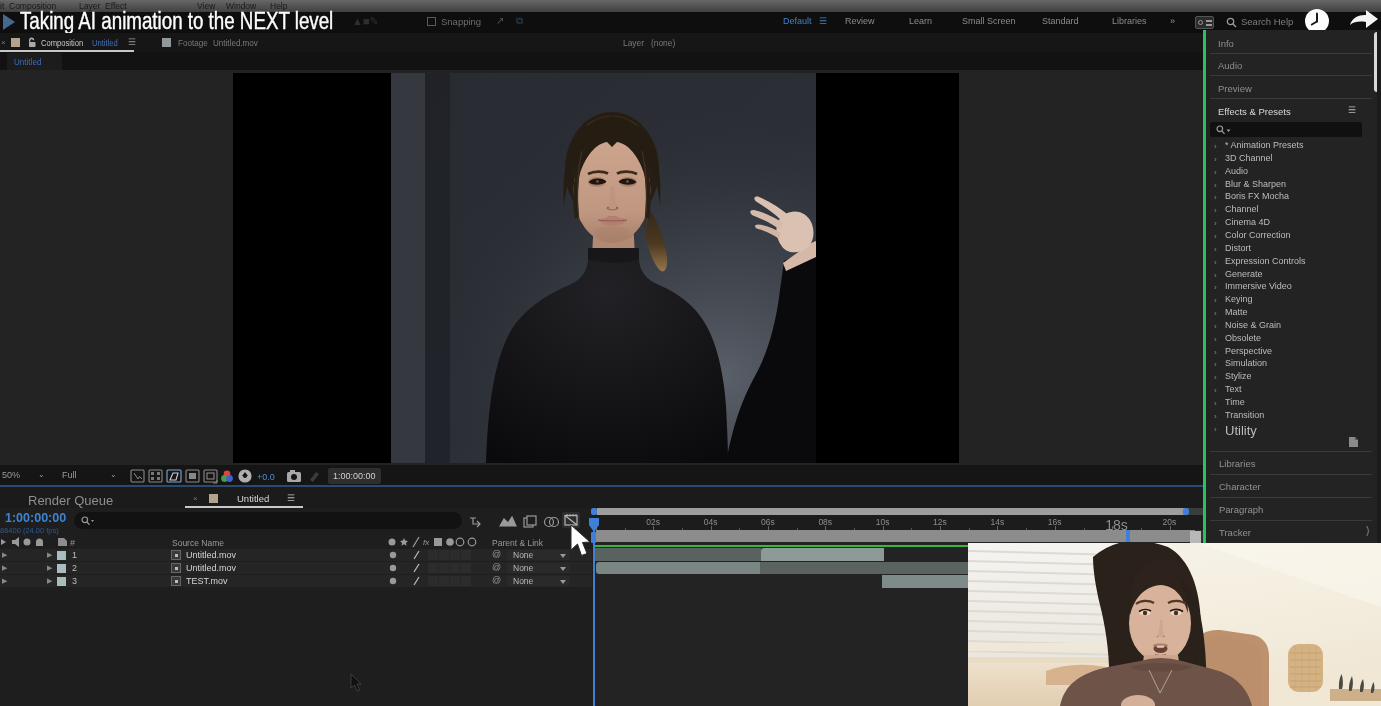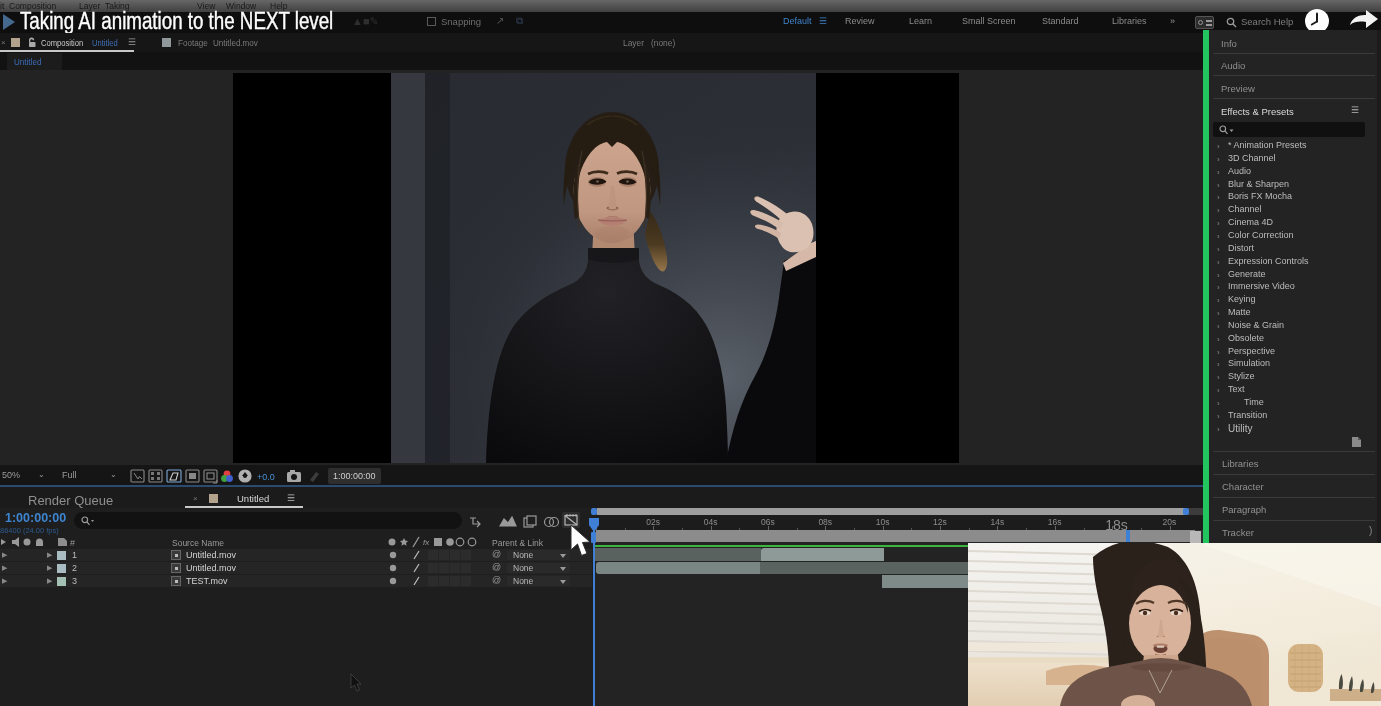--- a/index.html
+++ b/index.html
@@ -10,21 +10,21 @@
   .txt { position:absolute; white-space:nowrap; }
 </style>
 </head>
 <body>
 <div id="page">
 
   <div class="abs" id="menubar" style="left:0;top:0;width:1381px;height:12px;background:linear-gradient(#676767,#404040);">
     <span class="txt" style="left:0px;top:1px;font-size:8.5px;color:#191919;">it</span>
     <span class="txt" style="left:9px;top:1px;font-size:8.5px;color:#191919;">Composition</span>
     <span class="txt" style="left:79px;top:1px;font-size:8.5px;color:#191919;">Layer</span>
-    <span class="txt" style="left:105px;top:1px;font-size:8.5px;color:#191919;">Taking</span>
+    <span class="txt" style="left:105px;top:1px;font-size:8.5px;color:#191919;">Effect</span>
     <span class="txt" style="left:146px;top:18px;font-size:8.5px;color:#191919;">Animation</span>
     <span class="txt" style="left:197px;top:1px;font-size:8.5px;color:#191919;">View</span>
     <span class="txt" style="left:226px;top:1px;font-size:8.5px;color:#191919;">Window</span>
     <span class="txt" style="left:270px;top:1px;font-size:8.5px;color:#191919;">Help</span>
   </div>
 
   <div class="abs" id="topbar" style="left:0;top:12px;width:1381px;height:21px;background:#0e0e0e;">
 
     <span class="txt" style="left:352px;top:3px;font-size:11px;color:#2e2e2e;">▲■✎</span>
     <div class="abs" style="left:427px;top:5px;width:9px;height:9px;border:1px solid #5a5a5a;"></div>
@@ -417,21 +417,21 @@
 
       <svg class="abs" style="left:-5px;top:9px;" width="12" height="16" viewBox="0 0 12 16">
           <path d="M1 1 L11 1 L11 8 L6 15 L1 8 Z" fill="#3f7fd6"></path>
         </svg>
       <div class="abs" style="left:0px;top:22px;width:2px;height:176px;background:#3f7fd6;"></div>
 
       <div class="abs" style="left:597px;top:23px;width:11px;height:12px;background:#b8b8b8;"></div>
     </div>
   </div>
 
-  <div class="abs" id="sidebar" style="left:1203px;top:30px;width:178px;height:676px;background:#232323;border-left:6px solid #22c55e;">
+  <div class="abs" id="sidebar" style="left:1203px;top:30px;width:178px;height:676px;background:#232323;border-left:3px solid #22c55e;">
     <span class="txt" style="left:12px;top:8px;font-size:9.5px;color:#8f8f8f;">Info</span>
     <div class="abs" style="left:4px;top:23px;width:162px;height:1px;background:#3a3a3a;"></div>
     <span class="txt" style="left:12px;top:30px;font-size:9.5px;color:#8f8f8f;">Audio</span>
     <div class="abs" style="left:4px;top:45px;width:162px;height:1px;background:#3a3a3a;"></div>
     <span class="txt" style="left:12px;top:53px;font-size:9.5px;color:#8f8f8f;">Preview</span>
     <div class="abs" style="left:4px;top:68px;width:162px;height:1px;background:#3a3a3a;"></div>
     <span class="txt" style="left:12px;top:76px;font-size:9.5px;color:#dadada;">Effects &amp; Presets</span>
     <span class="txt" style="left:142px;top:75px;font-size:9px;color:#bbb;">☰</span>
     <div class="abs" style="left:4px;top:92px;width:152px;height:15px;background:#101010;border-radius:2px;">
       <svg class="abs" style="left:6px;top:3px;" width="16" height="10" viewBox="0 0 16 10">
@@ -475,25 +475,25 @@
         <span class="txt" style="left:19px;top:193px;font-size:9px;color:#bcbcbc;">Obsolete</span>
         <span class="txt" style="left:8px;top:208px;font-size:8px;color:#8a8a8a;">›</span>
         <span class="txt" style="left:19px;top:206px;font-size:9px;color:#bcbcbc;">Perspective</span>
         <span class="txt" style="left:8px;top:220px;font-size:8px;color:#8a8a8a;">›</span>
         <span class="txt" style="left:19px;top:218px;font-size:9px;color:#bcbcbc;">Simulation</span>
         <span class="txt" style="left:8px;top:233px;font-size:8px;color:#8a8a8a;">›</span>
         <span class="txt" style="left:19px;top:231px;font-size:9px;color:#bcbcbc;">Stylize</span>
         <span class="txt" style="left:8px;top:246px;font-size:8px;color:#8a8a8a;">›</span>
         <span class="txt" style="left:19px;top:244px;font-size:9px;color:#bcbcbc;">Text</span>
         <span class="txt" style="left:8px;top:259px;font-size:8px;color:#8a8a8a;">›</span>
-        <span class="txt" style="left:19px;top:257px;font-size:9px;color:#bcbcbc;margin-left:16px;">Time</span>
+        <span class="txt" style="left:19px;top:257px;font-size:9px;color:#bcbcbc;">Time</span>
         <span class="txt" style="left:8px;top:272px;font-size:8px;color:#8a8a8a;">›</span>
         <span class="txt" style="left:19px;top:270px;font-size:9px;color:#bcbcbc;">Transition</span>
         <span class="txt" style="left:8px;top:285px;font-size:8px;color:#8a8a8a;">›</span>
-        <span class="txt" style="left:19px;top:283px;font-size:10px;color:#bcbcbc;">Utility</span>
+        <span class="txt" style="left:19px;top:283px;font-size:13px;color:#bcbcbc;">Utility</span>
       </div>
     <svg class="abs" style="left:141px;top:406px;" width="12" height="12" viewBox="0 0 12 12">
         <path d="M2 1 L8 1 L11 4 L11 11 L2 11 Z" fill="#8a8a8a"></path>
         <path d="M8 1 L8 4 L11 4 Z" fill="#555"></path>
       </svg>
     <div class="abs" style="left:4px;top:421px;width:162px;height:1px;background:#3a3a3a;"></div>
     <span class="txt" style="left:13px;top:428px;font-size:9.5px;color:#929292;">Libraries</span>
     <div class="abs" style="left:4px;top:444px;width:162px;height:1px;background:#3a3a3a;"></div>
     <span class="txt" style="left:13px;top:451px;font-size:9.5px;color:#929292;">Character</span>
     <div class="abs" style="left:4px;top:467px;width:162px;height:1px;background:#3a3a3a;"></div>

